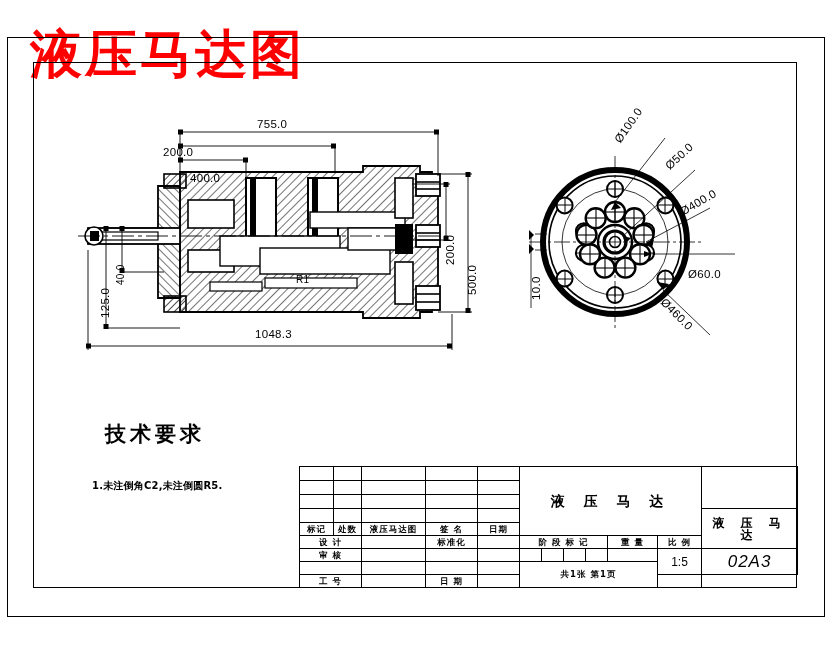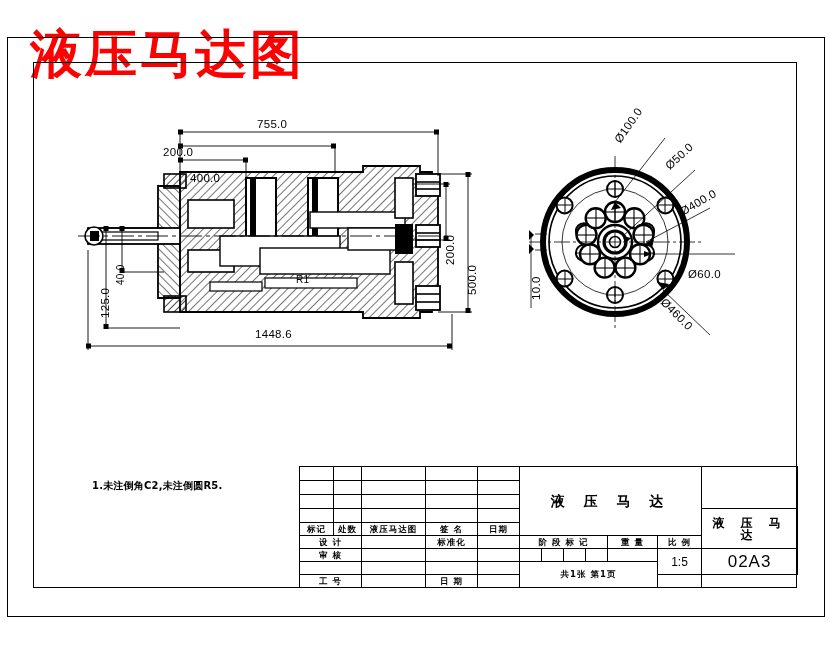--- a/index.html
+++ b/index.html
@@ -25,21 +25,21 @@
   #tech-title{left:105px;top:420px;font-family:"DejaVu Sans",sans-serif;font-size:21px;font-weight:700;letter-spacing:4px;white-space:nowrap;}
   #tech-note-1{left:92px;top:479px;font-family:"DejaVu Sans",sans-serif;font-size:10px;font-weight:700;white-space:nowrap;letter-spacing:.2px;}
 
   
   #title-block{left:299px;top:466px;width:498px;height:102px;}
   #title-block table{border-collapse:collapse;width:100%;height:100%;table-layout:fixed;}
   #title-block td{border:1px solid #000;padding:0;text-align:center;vertical-align:middle;
      font-family:"DejaVu Sans",sans-serif;font-size:8.5px;font-weight:700;letter-spacing:1px;line-height:1;}
   .tb-big{font-size:14px !important;letter-spacing:7px !important;font-weight:700;}
   .tb-mid{font-size:12px !important;letter-spacing:6px !important;font-weight:700;}
-  .tb-code{font-family:"Liberation Sans",sans-serif !important;font-size:17px !important;letter-spacing:1px !important;font-weight:400 !important;}
+  .tb-code{font-family:"Liberation Sans",sans-serif !important;font-size:17px !important;letter-spacing:1px !important;font-weight:400 !important;font-style:italic;}
   .tb-scale{font-family:"Liberation Sans",sans-serif !important;font-size:12px !important;letter-spacing:0 !important;font-weight:400 !important;}
   .tb-pages{font-size:8.5px !important;letter-spacing:1px !important;margin-top:48px;}
 
   svg{display:block;}
 </style>
 </head>
 <body>
 
 <div id="stage">
 
@@ -161,21 +161,21 @@
     </svg>
   </div>
 
   <div class="abs dimtext" style="left:257px;top:118px;">755.0</div>
   <div class="abs dimtext" style="left:190px;top:132px;margin-top:40px;">400.0</div>
   <div class="abs dimtext" style="left:163px;top:146px;">200.0</div>
   <div class="abs dimtext rot" style="left:444px;top:265px;">200.0</div>
   <div class="abs dimtext rot" style="left:466px;top:295px;">500.0</div>
   <div class="abs dimtext rot" style="left:99px;top:318px;">125.0</div>
   <div class="abs dimtext rot small" style="left:115px;top:285px;">40.0</div>
-  <div class="abs dimtext" style="left:255px;top:328px;">1448.6</div>
+  <div class="abs dimtext" style="left:255px;top:328px;">1048.3</div>
   <div class="abs dimtext small" style="left:296px;top:274px;">R1</div>
 
   <div class="abs" style="left:505px;top:130px;width:300px;height:225px;">
     <svg width="300" height="225" viewBox="0 0 300 225">
       <g>
 
         <circle cx="110" cy="112" r="72" fill="#fff" stroke="#000" stroke-width="6"></circle>
         <circle cx="110" cy="112" r="66" fill="#fff" stroke="#000" stroke-width="1.6"></circle>
 
         <circle cx="110" cy="112" r="53" fill="none" stroke="#000" stroke-width="0.8"></circle>
@@ -281,20 +281,21 @@
     </svg>
   </div>
 
   <div class="abs dimtext" style="left:612px;top:138px;transform:rotate(-55deg);transform-origin:left top;">Ø100.0</div>
   <div class="abs dimtext" style="left:663px;top:163px;transform:rotate(-43deg);transform-origin:left top;">Ø50.0</div>
   <div class="abs dimtext" style="left:678px;top:207px;transform:rotate(-30deg);transform-origin:left top;">Ø400.0</div>
   <div class="abs dimtext" style="left:688px;top:258px;margin-top:10px;">Ø60.0</div>
   <div class="abs dimtext" style="left:667px;top:296px;transform:rotate(45deg);transform-origin:left top;">Ø460.0</div>
   <div class="abs dimtext rot" style="left:530px;top:300px;">10.0</div>
 
+  <div class="abs" id="tech-title">技术要求</div>
   <div class="abs" id="tech-note-1">1.未注倒角C2,未注倒圆R5.</div>
 
   <div class="abs" id="title-block">
     <table>
       <colgroup>
         <col style="width:34px">
           <col style="width:28px">
           <col style="width:64px">
         <col style="width:52px">
           <col style="width:42px">

